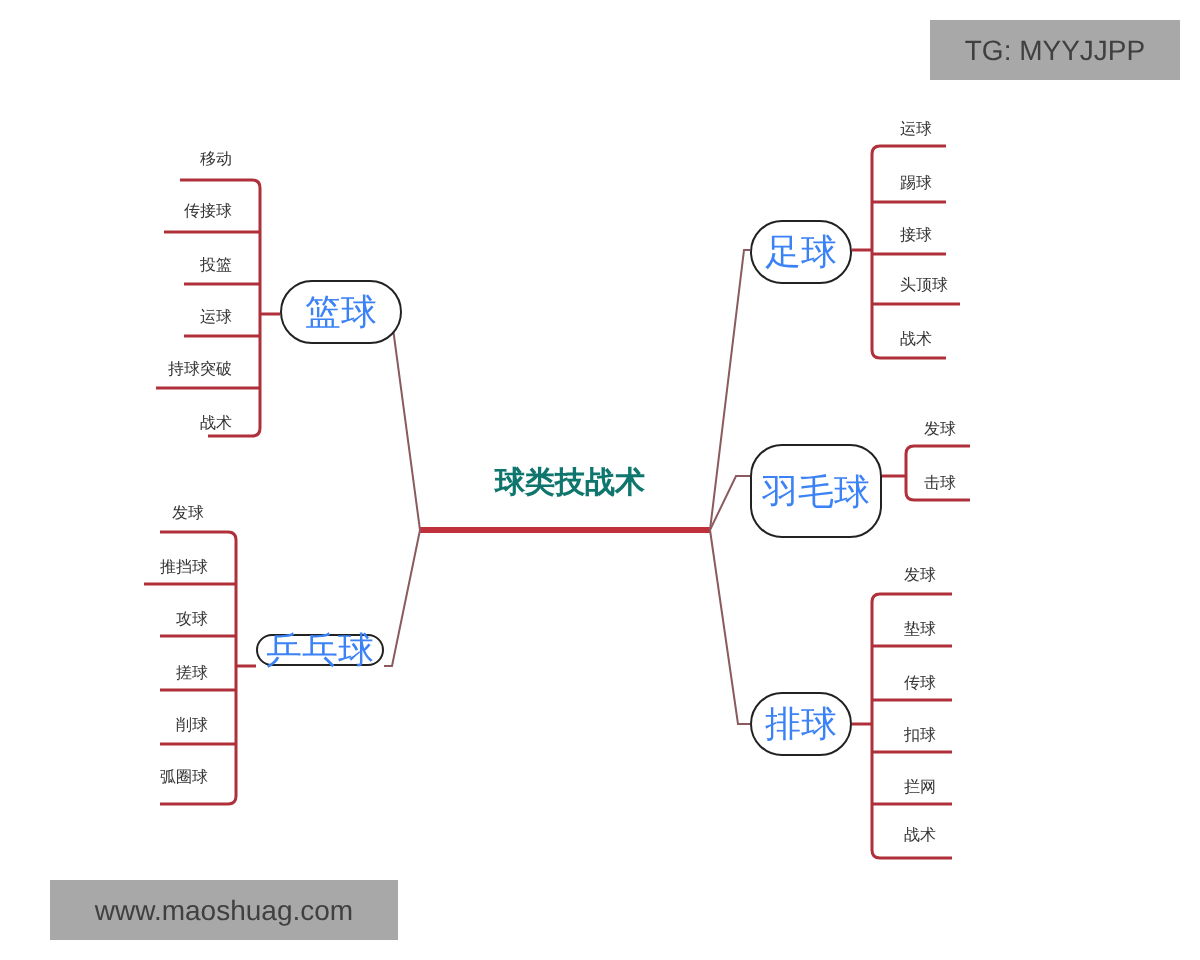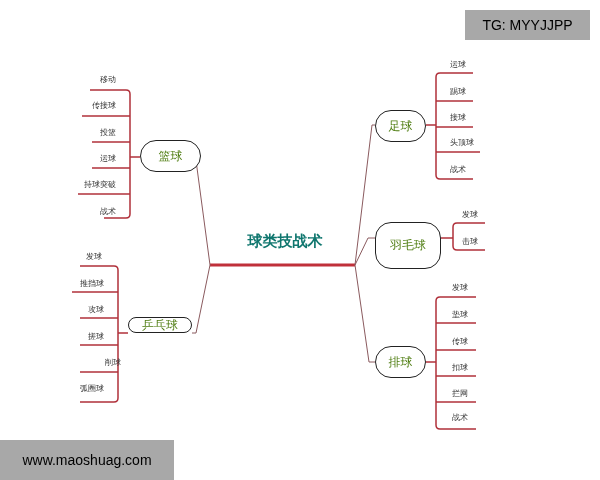--- a/index.html
+++ b/index.html
@@ -1,23 +1,23 @@
 <!DOCTYPE html>
 <html><head>
 <meta charset="utf-8">
 <style>
   html, body { margin:0; padding:0; }
   body { width:600px; height:480px; background:#ffffff; position:relative; overflow:hidden;
          font-family:"DejaVu Sans", sans-serif; }
   svg.lines { position:absolute; left:0; top:0; width:600px; height:480px; }
   .node { position:absolute; border:1.5px solid #222; border-radius:16px; background:#fff;
-          display:flex; align-items:center; justify-content:center; font-size:12px; color:#4d7c0f; box-sizing:border-box; }
+          display:flex; align-items:center; justify-content:center; font-size:18px; color:#3b82f6; box-sizing:border-box; }
   .root { position:absolute; font-size:15px; color:#0f766e; font-weight:bold; text-align:center; }
   .leaf { position:absolute; font-size:8px; color:#333; white-space:nowrap; }
-  .wm { position:absolute; background:#a8a8a8; color:#000000; font-family:"Liberation Sans", sans-serif;
+  .wm { position:absolute; background:#a8a8a8; color:#404040; font-family:"Liberation Sans", sans-serif;
         font-size:14px; display:flex; align-items:center; justify-content:center; }
 </style>
 </head>
 <body>
 
 <svg class="lines" viewBox="0 0 600 480">
 
   <line x1="210" y1="265" x2="355" y2="265" stroke="#c0303a" stroke-width="3"></line>
 
   <polyline points="210,265 195,153 193,153" fill="none" stroke="#8a5a5e" stroke-width="1"></polyline>
@@ -79,33 +79,33 @@
 <div class="leaf" style="left:92px;top:100px;">传接球</div>
 <div class="leaf" style="left:100px;top:127px;">投篮</div>
 <div class="leaf" style="left:100px;top:153px;">运球</div>
 <div class="leaf" style="left:84px;top:179px;">持球突破</div>
 <div class="leaf" style="left:100px;top:206px;">战术</div>
 
 <div class="leaf" style="left:86px;top:251px;">发球</div>
 <div class="leaf" style="left:80px;top:278px;">推挡球</div>
 <div class="leaf" style="left:88px;top:304px;">攻球</div>
 <div class="leaf" style="left:88px;top:331px;">搓球</div>
-<div class="leaf" style="left:88px;top:357px;margin-left:17px;">削球</div>
+<div class="leaf" style="left:88px;top:357px;">削球</div>
 <div class="leaf" style="left:80px;top:383px;">弧圈球</div>
 
 <div class="leaf" style="left:450px;top:59px;">运球</div>
 <div class="leaf" style="left:450px;top:86px;">踢球</div>
 <div class="leaf" style="left:450px;top:112px;">接球</div>
 <div class="leaf" style="left:450px;top:137px;">头顶球</div>
 <div class="leaf" style="left:450px;top:164px;">战术</div>
 
 <div class="leaf" style="left:462px;top:209px;">发球</div>
 <div class="leaf" style="left:462px;top:236px;">击球</div>
 
 <div class="leaf" style="left:452px;top:282px;">发球</div>
 <div class="leaf" style="left:452px;top:309px;">垫球</div>
 <div class="leaf" style="left:452px;top:336px;">传球</div>
 <div class="leaf" style="left:452px;top:362px;">扣球</div>
 <div class="leaf" style="left:452px;top:388px;">拦网</div>
 <div class="leaf" style="left:452px;top:412px;">战术</div>
 
 <div class="wm" style="left:465px;top:10px;width:125px;height:30px;">TG: MYYJJPP</div>
-<div class="wm" style="left:0;top:440px;width:174px;height:40px;">www.maoshuag.com</div>
+<div class="wm" style="left:25px;top:440px;width:174px;height:30px;">www.maoshuag.com</div>
 
 </body></html>

